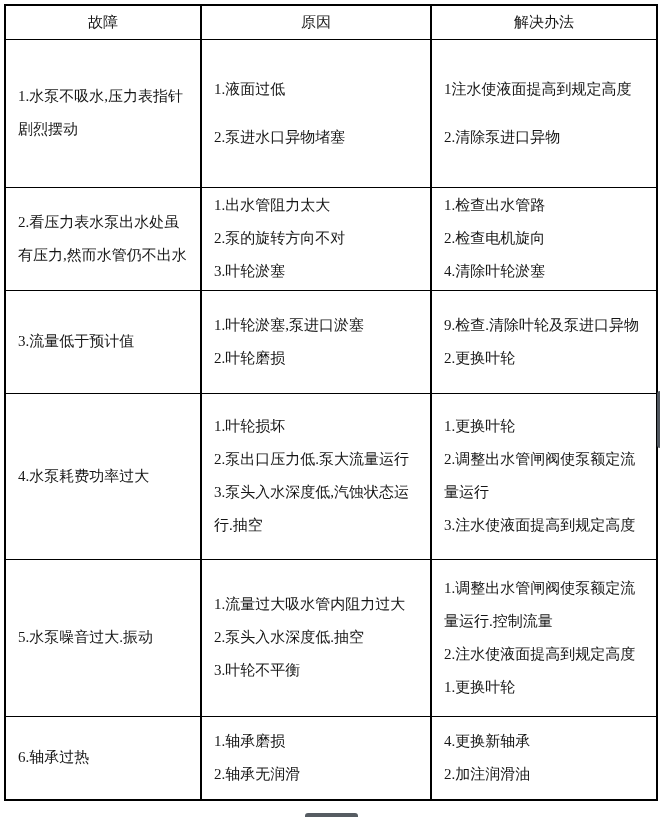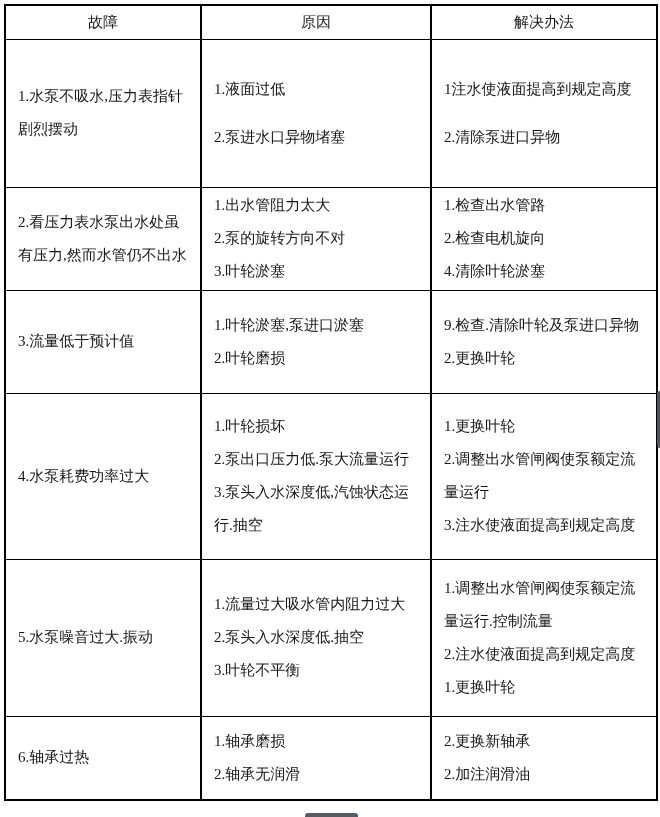--- a/index.html
+++ b/index.html
@@ -146,21 +146,21 @@
     </tr>
     <tr class="r6">
       <td>
         <p>6.轴承过热</p>
       </td>
       <td>
         <p>1.轴承磨损</p>
         <p>2.轴承无润滑</p>
       </td>
       <td>
-        <p>2.更换新轴承</p>
+        <p>4.更换新轴承</p>
         <p>2.加注润滑油</p>
       </td>
     </tr>
   </tbody>
 </table>
 
 <div class="hthumb"></div>
 <div class="vthumb"></div>
 
 </body></html>

